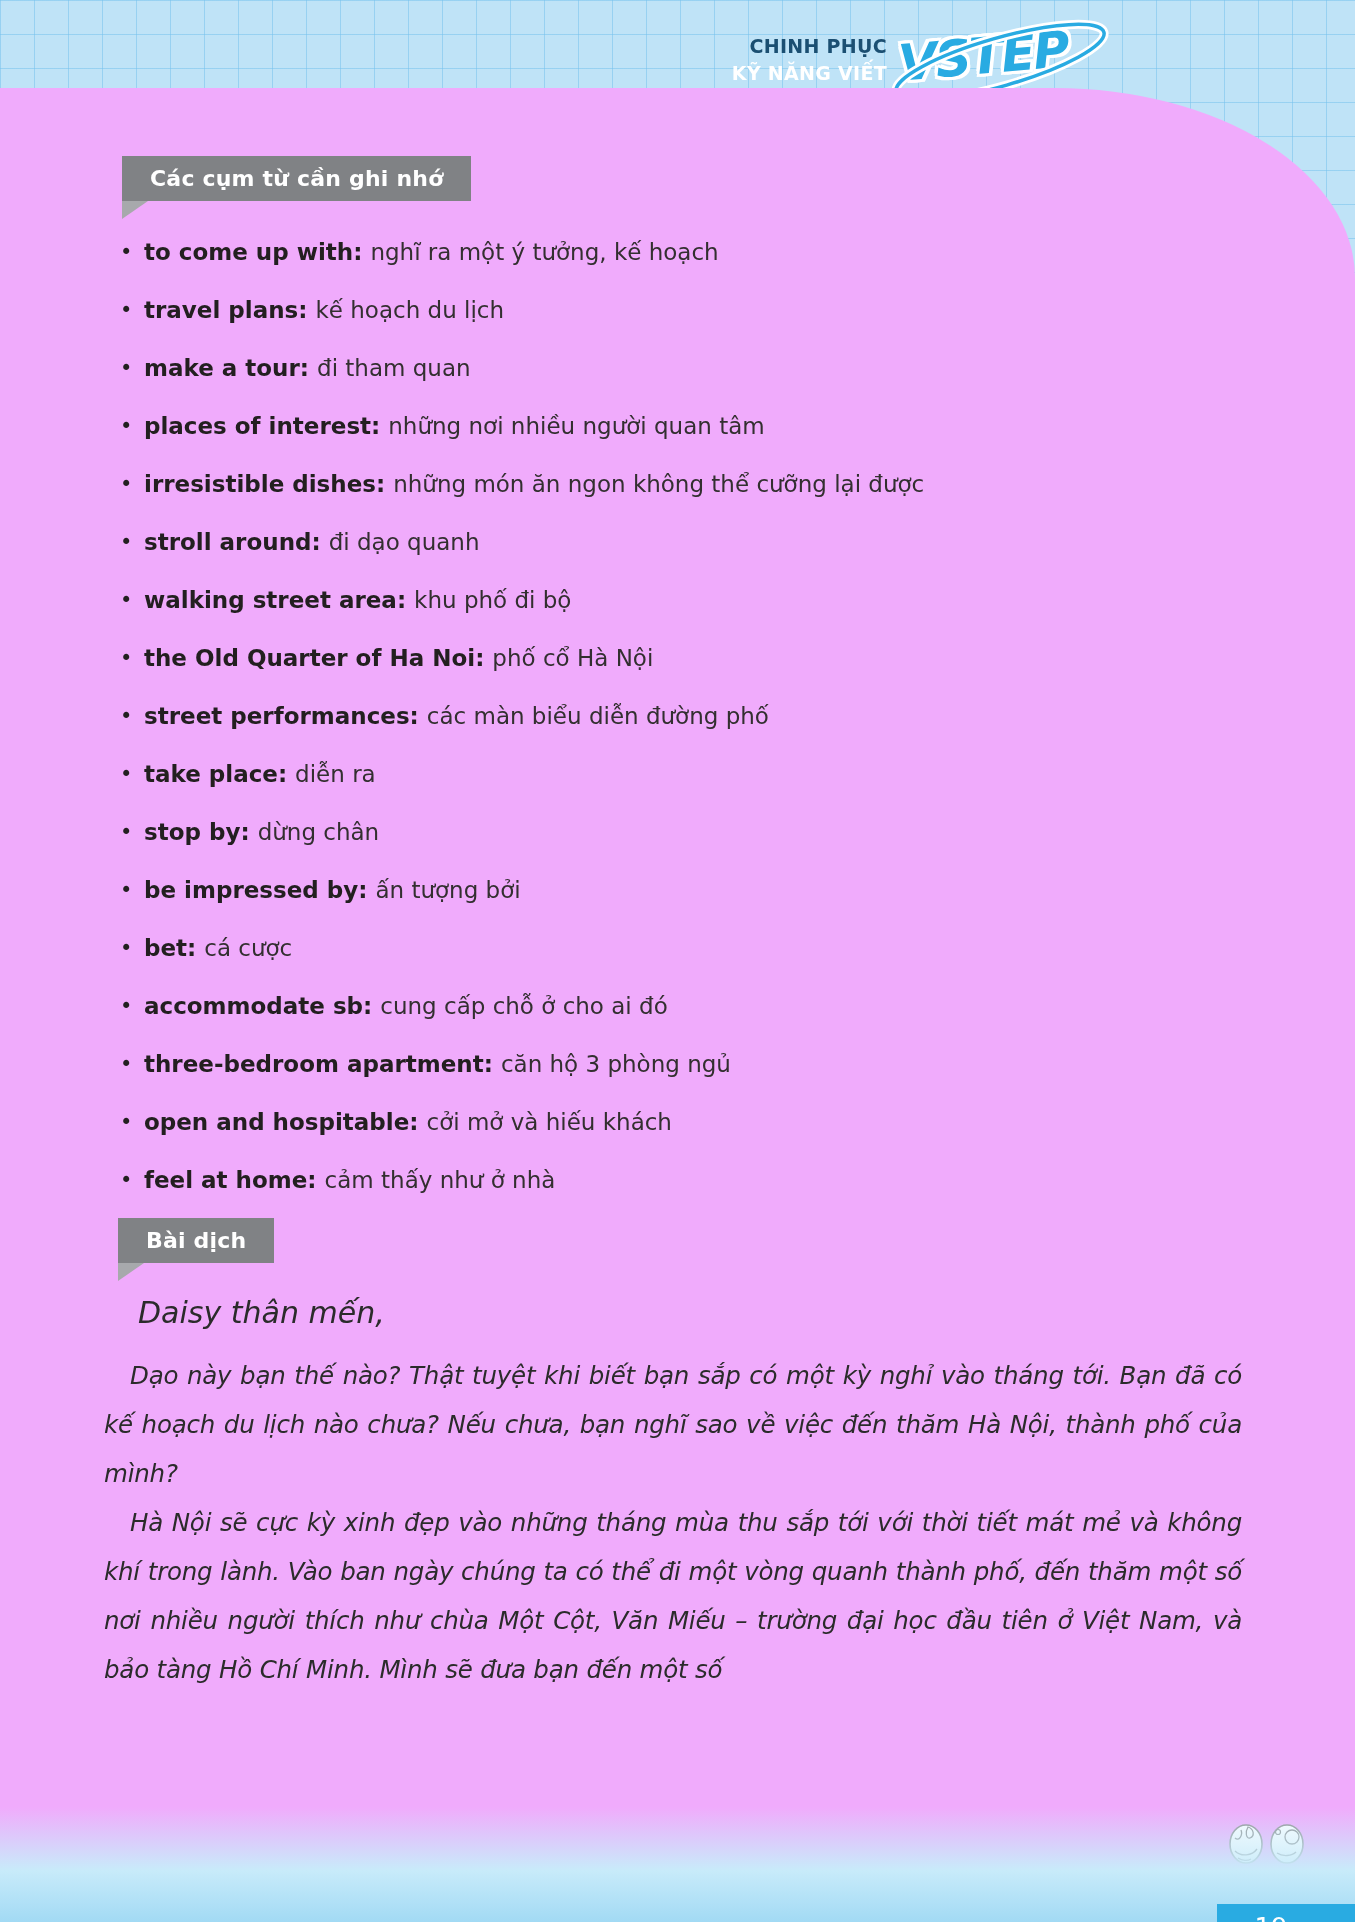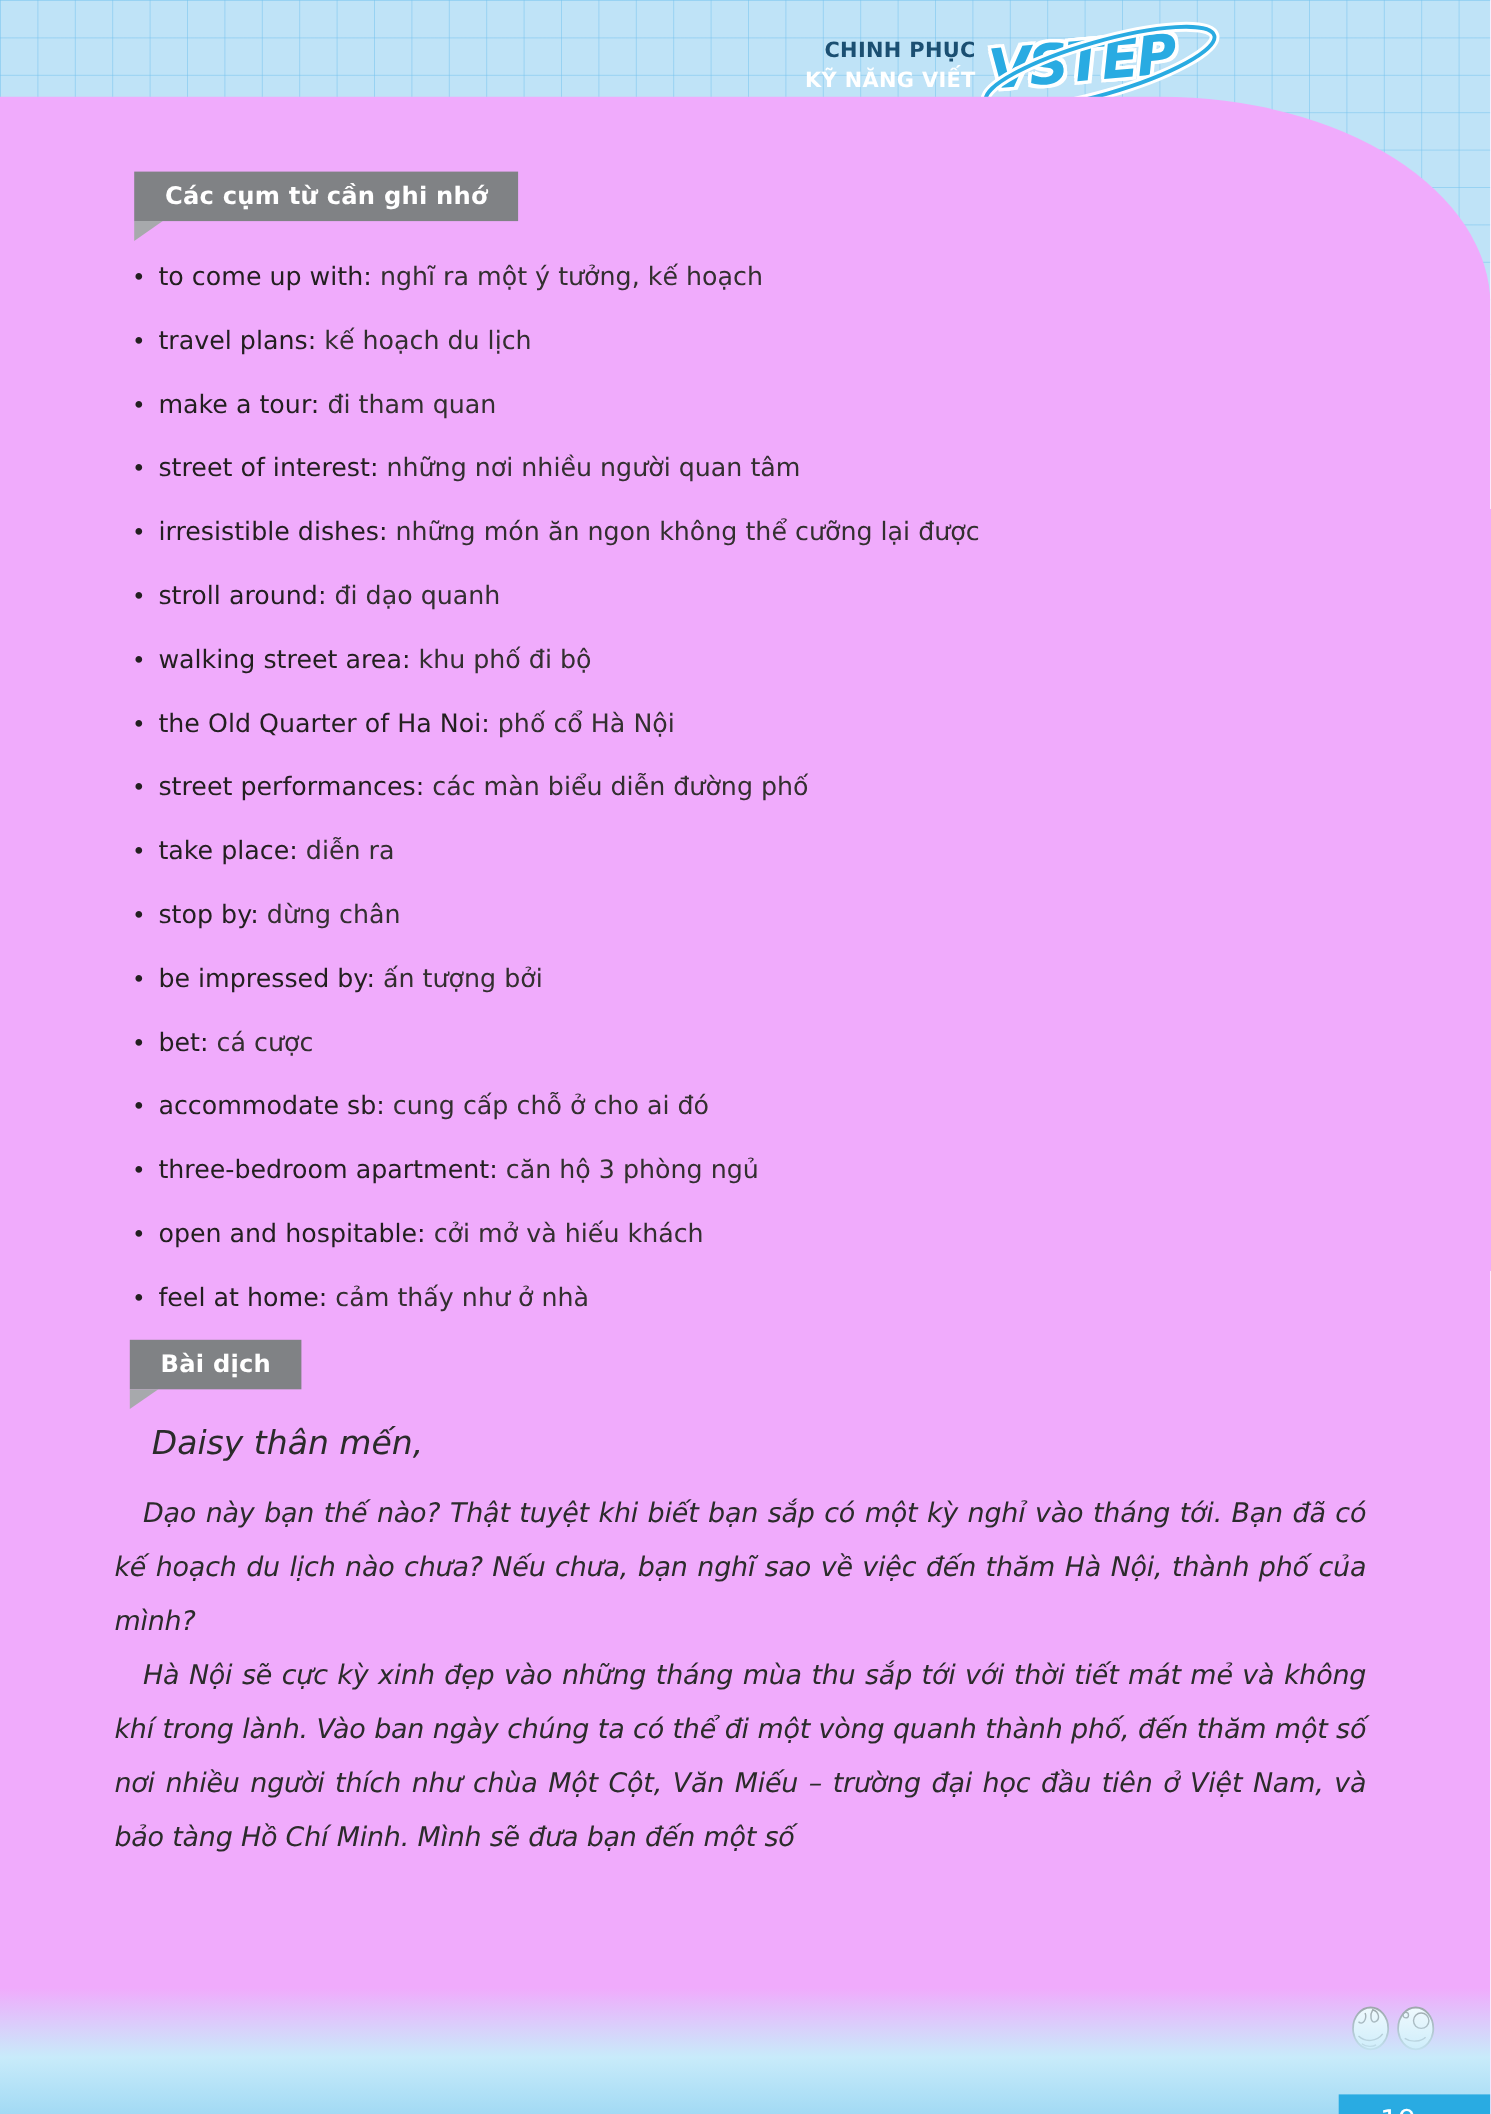--- a/index.html
+++ b/index.html
@@ -68,21 +68,21 @@
   }
   .vocab-list li {
     position:relative; padding-left:24px; font-size:23px; line-height:27px;
     margin-bottom:31px; color:#2e2a2b;
   }
   .vocab-list li:last-child { margin-bottom:0; }
   .vocab-list li::before {
     content:"•"; position:absolute; left:0; top:0;
     font-size:21px; color:#231f20;
   }
-  .vocab-term { font-weight:normal; color:#231f20; }
+  .vocab-term { font-weight:bold; color:#231f20; }
   .vocab-meaning { color:#332f30; }
 
   
   .salutation {
     margin-top:35px; padding-left:34px;
     font-style:italic; font-size:30px; line-height:30px; color:#2b2b2b;
   }
   .letter-para {
     margin-top:23px; font-style:italic; font-size:24.5px; line-height:49px;
     color:#2b2b2b; text-align:justify; text-indent:26px; letter-spacing:-0.2px;
@@ -126,21 +126,21 @@
       <div class="badge-wrap1">
         <div class="badge">
           <span>Các cụm từ cần ghi nhớ</span>
         </div>
       </div>
 
       <ul class="vocab-list" id="vocab-list">
           <li><span class="vocab-term">to come up with: </span><span class="vocab-meaning">nghĩ ra một ý tưởng, kế hoạch</span></li>
           <li><span class="vocab-term">travel plans: </span><span class="vocab-meaning">kế hoạch du lịch</span></li>
           <li><span class="vocab-term">make a tour: </span><span class="vocab-meaning">đi tham quan</span></li>
-          <li><span class="vocab-term">street of interest: </span><span class="vocab-meaning">những nơi nhiều người quan tâm</span></li>
+          <li><span class="vocab-term">places of interest: </span><span class="vocab-meaning">những nơi nhiều người quan tâm</span></li>
           <li><span class="vocab-term">irresistible dishes: </span><span class="vocab-meaning">những món ăn ngon không thể cưỡng lại được</span></li>
           <li><span class="vocab-term">stroll around: </span><span class="vocab-meaning">đi dạo quanh</span></li>
           <li><span class="vocab-term">walking street area: </span><span class="vocab-meaning">khu phố đi bộ</span></li>
           <li><span class="vocab-term">the Old Quarter of Ha Noi: </span><span class="vocab-meaning">phố cổ Hà Nội</span></li>
           <li><span class="vocab-term">street performances: </span><span class="vocab-meaning">các màn biểu diễn đường phố</span></li>
           <li><span class="vocab-term">take place: </span><span class="vocab-meaning">diễn ra</span></li>
           <li><span class="vocab-term">stop by: </span><span class="vocab-meaning">dừng chân</span></li>
           <li><span class="vocab-term">be impressed by: </span><span class="vocab-meaning">ấn tượng bởi</span></li>
           <li><span class="vocab-term">bet: </span><span class="vocab-meaning">cá cược</span></li>
           <li><span class="vocab-term">accommodate sb: </span><span class="vocab-meaning">cung cấp chỗ ở cho ai đó</span></li>

